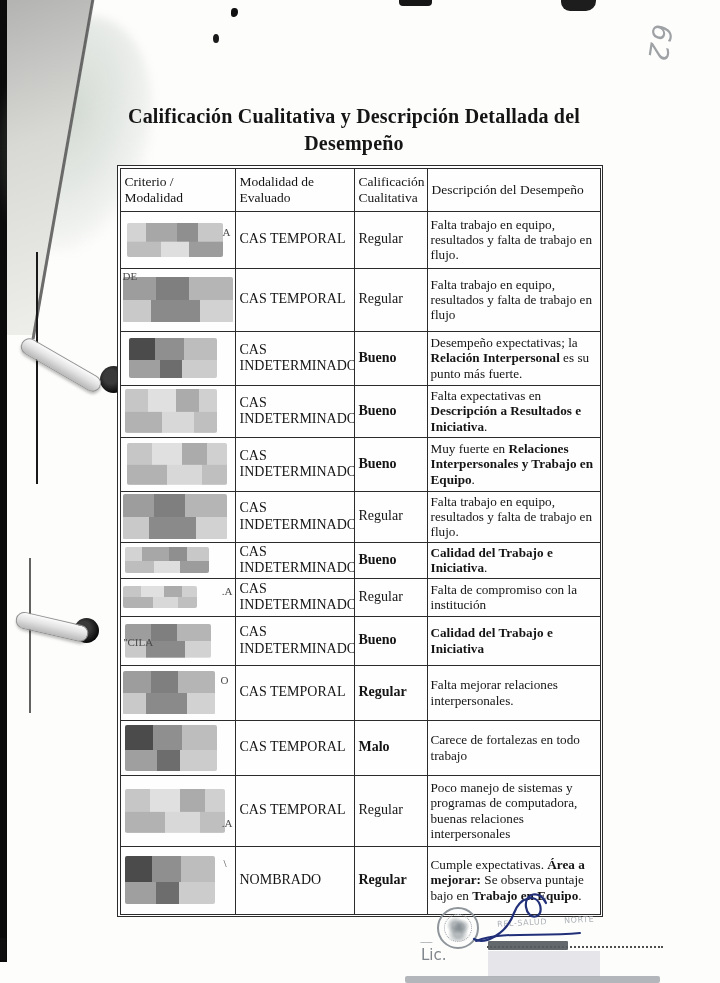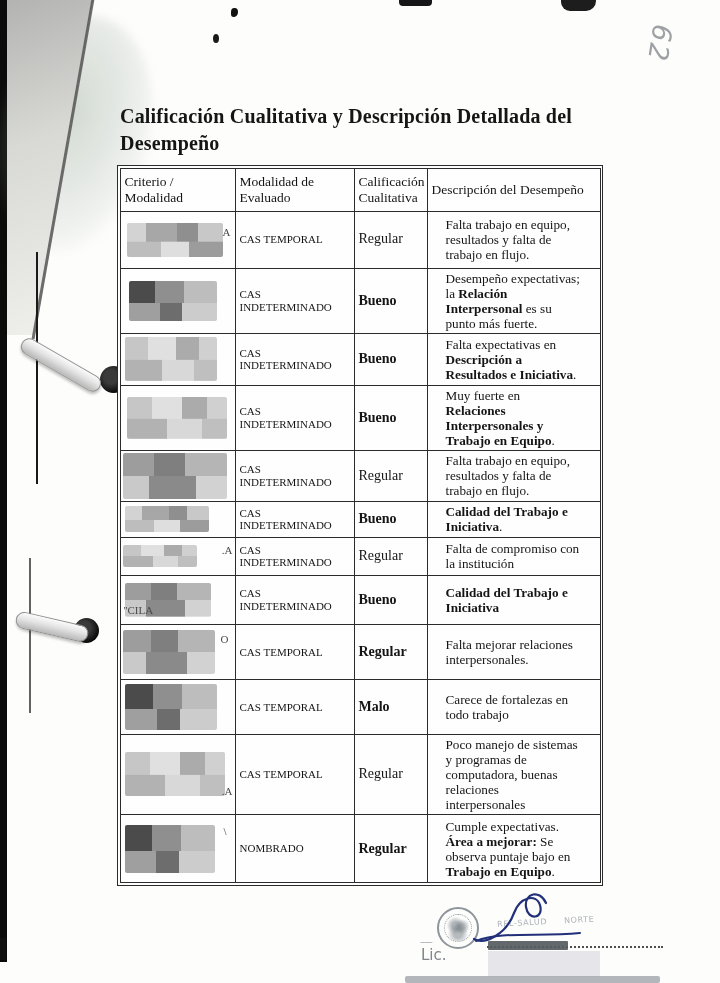--- a/index.html
+++ b/index.html
@@ -45,34 +45,34 @@
   .f2 .ring{left:58px;top:8px;width:25px;height:25px;}
   .f2 .prong{left:0;top:0;width:72px;height:15px;transform:rotate(13deg);transform-origin:left center;}
   
   .page-num{
     position:absolute;left:641px;top:28px;font-family:"DejaVu Sans",sans-serif;
     font-size:27px;color:#8f9397;transform:rotate(99deg);font-style:italic;letter-spacing:2px;opacity:.85;
   }
   
   .doc-title{
     position:absolute;left:120px;top:90px;width:468px;
-    font-size:20px;font-weight:bold;line-height:1.35;color:#151515;letter-spacing:.2px;
+    font-size:20px;font-weight:bold;line-height:1.35;color:#151515;letter-spacing:.2px;text-align:center;
   }
   
   .table-wrap{
     position:absolute;left:117px;top:165px;
     border:1.5px solid #2b2b2b;padding:1.5px;background:#fefefe;
   }
   table{border-collapse:collapse;table-layout:fixed;width:480px;}
   th,td{border:1.5px solid #2b2b2b;padding:1px 4px;font-size:13px;line-height:1.15;vertical-align:middle;overflow:hidden;}
   th{font-weight:normal;text-align:left;height:40px;font-size:13.5px;}
   td.c1{position:relative;padding:2px 2px;}
-  td.c2{font-size:11px;margin-left:36px;}
+  td.c2{font-size:14px;margin-left:36px;}
   td.c3{font-size:14px;}
-  td.c4{font-size:13.2px;line-height:1.14;padding:2px 18px;vertical-align:middle;}
+  td.c4{font-size:13.2px;line-height:1.14;padding:2px 3px;vertical-align:middle;}
   .b{font-weight:bold;}
   
   .redact{border-radius:2px;background-repeat:no-repeat;filter:blur(.35px);}
   .v1{background-image:
       linear-gradient(90deg,#d3d3d3 0 20%,#a7a7a7 20% 52%,#8f8f8f 52% 74%,#c8c8c8 74%),
       linear-gradient(90deg,#bdbdbd 0 35%,#dedede 35% 65%,#9c9c9c 65%);
       background-size:100% 55%,100% 50%;background-position:0 0,0 100%;}
   .v2{background-image:
       linear-gradient(90deg,#9d9d9d 0 30%,#7f7f7f 30% 60%,#b5b5b5 60%),
       linear-gradient(90deg,#c9c9c9 0 25%,#8a8a8a 25% 70%,#d2d2d2 70%);
@@ -155,20 +155,29 @@
     <tbody>
         <tr style="height: 57px;">
           <td class="c1">
             <div class="redact v1" style="width: 96px; height: 34px; margin-left: 4px;"></div>
             <span class="remnant" style="right: 4px; top: 14px;">A</span>
           </td>
           <td class="c2">CAS TEMPORAL</td>
           <td class="c3">Regular</td>
           <td class="c4"><span>Falta trabajo en equipo, resultados y falta de trabajo en flujo.</span></td>
         </tr>
+        <tr style="height: 63px;">
+          <td class="c1">
+            <div class="redact v2" style="width: 110px; height: 46px; margin-left: 0px;"></div>
+            <span class="remnant" style="left: 2px; top: 1px;">DE</span>
+          </td>
+          <td class="c2">CAS TEMPORAL</td>
+          <td class="c3">Regular</td>
+          <td class="c4"><span>Falta trabajo en equipo, resultados y falta de trabajo en flujo</span></td>
+        </tr>
         <tr style="height: 54px;">
           <td class="c1">
             <div class="redact v4" style="width: 88px; height: 40px; margin-left: 6px;"></div>
           </td>
           <td class="c2">CAS INDETERMINADO</td>
           <td class="c3 b">Bueno</td>
           <td class="c4"><span>Desempeño expectativas; la </span><span class="b">Relación Interpersonal</span><span> es su punto más fuerte.</span></td>
         </tr>
         <tr style="height: 52px;">
           <td class="c1">
@@ -207,21 +216,21 @@
             <div class="redact v3" style="width: 74px; height: 22px; margin-left: 0px;"></div>
             <span class="remnant" style="right: 2px; top: 6px;">.A</span>
           </td>
           <td class="c2">CAS INDETERMINADO</td>
           <td class="c3">Regular</td>
           <td class="c4"><span>Falta de compromiso con la institución</span></td>
         </tr>
         <tr style="height: 49px;">
           <td class="c1">
             <div class="redact v2" style="width: 86px; height: 34px; margin-left: 2px;"></div>
-            <span class="remnant" style="left: 3px; bottom: 7px; margin-top: 14px;">''CILA</span>
+            <span class="remnant" style="left: 3px; bottom: 16px; margin-top: 14px;">''CILA</span>
           </td>
           <td class="c2">CAS INDETERMINADO</td>
           <td class="c3 b">Bueno</td>
           <td class="c4"><span class="b">Calidad del Trabajo e Iniciativa</span></td>
         </tr>
         <tr style="height: 55px;">
           <td class="c1">
             <div class="redact v2" style="width: 92px; height: 44px; margin-left: 0px;"></div>
             <span class="remnant" style="right: 6px; top: 8px;">O</span>
           </td>

